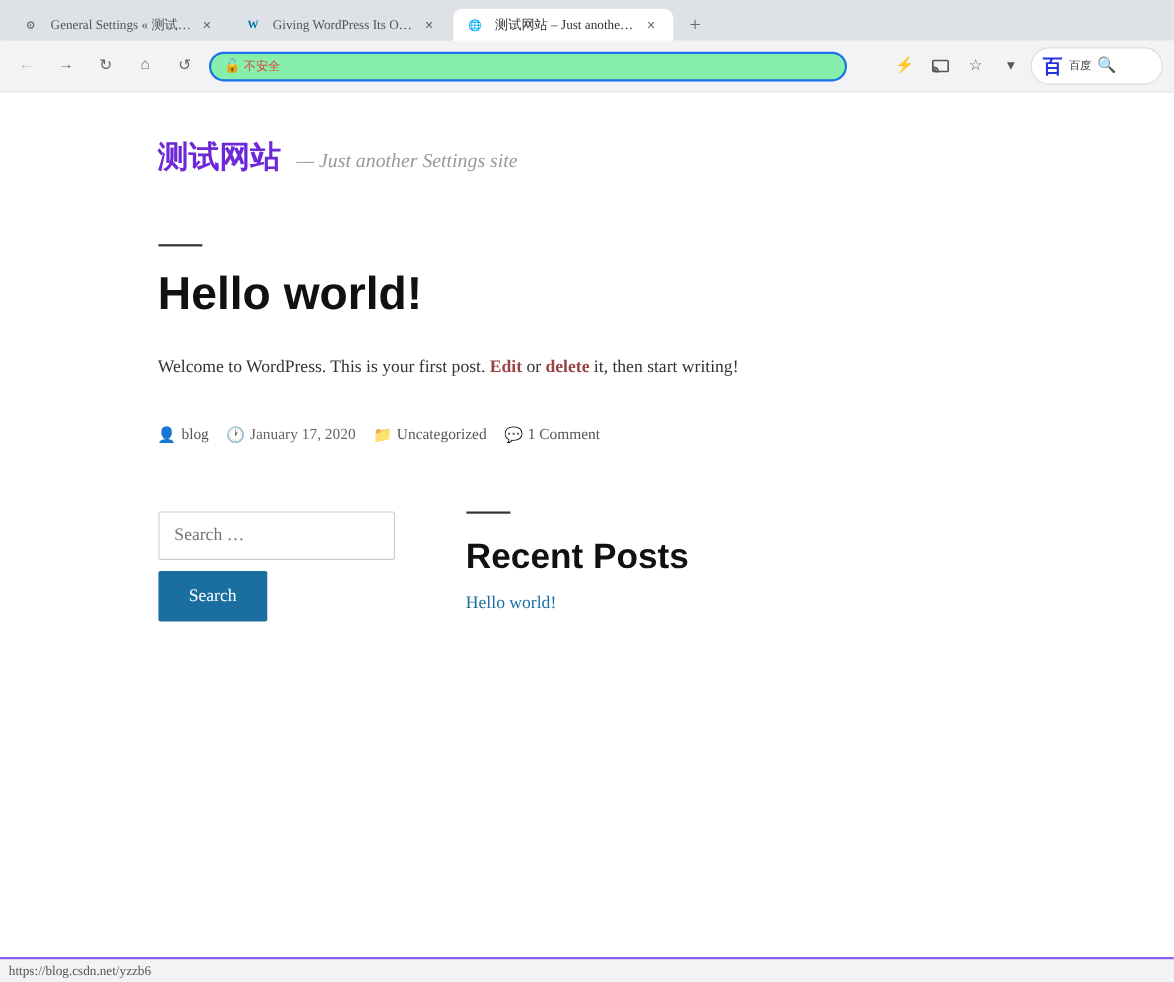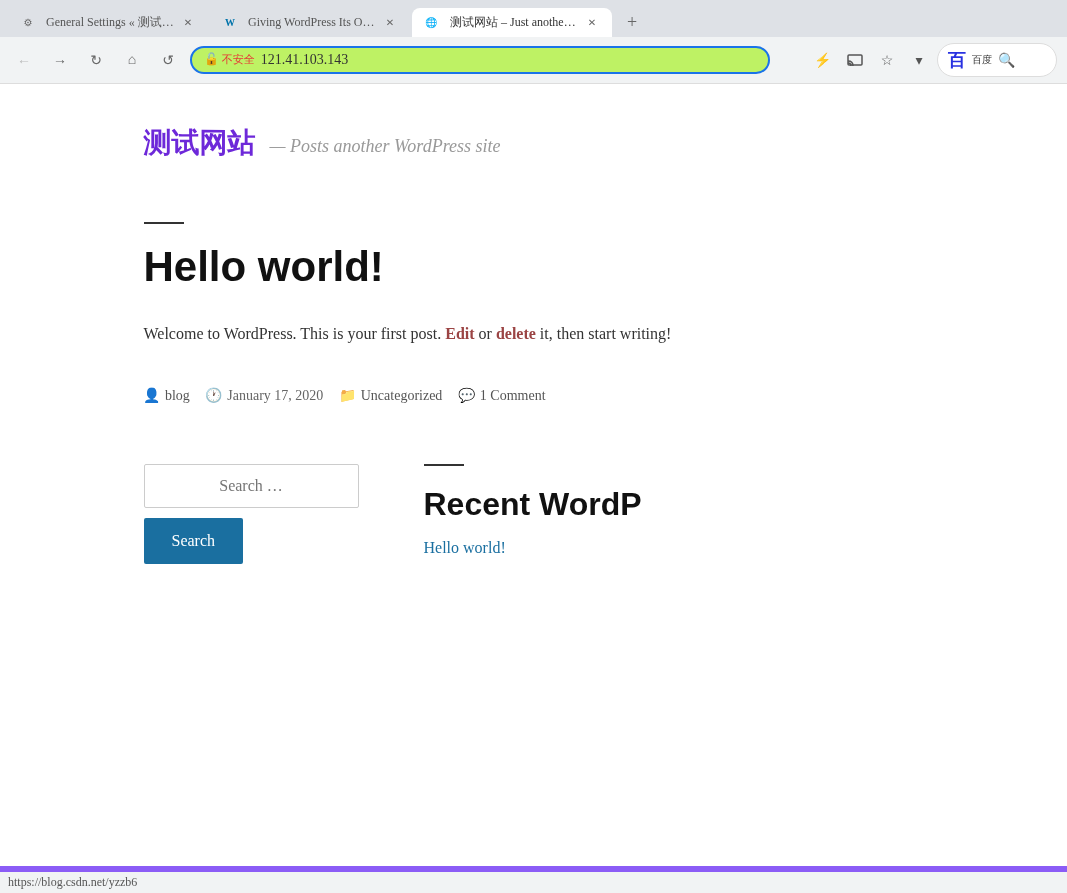--- a/index.html
+++ b/index.html
@@ -82,22 +82,23 @@
       width: 28px; height: 28px;
       display: flex; align-items: center; justify-content: center;
       font-size: 14px;
       color: #666;
       cursor: pointer;
       border-radius: 50%;
     }
     .nav-btn.disabled { color: #bbb; cursor: default; }
     .address-bar-container {
       display: flex;
+      align-items: center;
       flex: 1;
-      background: #bef264;
+      background: #86efac;
       border: 2px solid #1a73e8;
       border-radius: 20px;
       padding: 4px 12px;
       gap: 6px;
       max-width: 580px;
     }
     .security-icon {
       font-size: 11px;
       color: #e53935;
       white-space: nowrap;
@@ -225,21 +226,20 @@
     .search-input {
       width: 215px;
       padding: 12px 14px;
       border: 1px solid #ccc;
       border-radius: 2px;
       font-size: 16px;
       color: #999;
       font-family: Georgia, serif;
       margin-bottom: 10px;
       display: block;
-      text-align: center;
     }
     .search-button {
       padding: 14px 28px;
       background: #1a6fa0;
       color: #fff;
       border: none;
       border-radius: 2px;
       font-size: 16px;
       cursor: pointer;
       font-family: Georgia, serif;
@@ -272,21 +272,21 @@
     
     .status-bar {
       position: fixed;
       bottom: 0;
       left: 0;
       right: 0;
       background: #f1f3f4;
       padding: 3px 8px;
       font-size: 12px;
       color: #555;
-      border-top: 6px solid #8b5cf6;
+      border-top: 2px solid #8b5cf6;
     }
   </style>
 </head>
 <body>
 
 <div class="browser-chrome">
 
   <div class="tab-bar">
     <div class="tab">
       <span class="browser-icon" style="color:#666;">⚙</span>
@@ -311,21 +311,20 @@
     <div class="nav-btn">→</div>
     <div class="nav-btn">↻</div>
     <div class="nav-btn">⌂</div>
     <div class="nav-btn">↺</div>
 
     <div class="address-bar-container">
       <span class="security-icon">
         <span style="font-size:12px;">🔓</span>
         <span>不安全</span>
       </span>
-      <span class="address-text">121.41.103.143</span>
     </div>
 
     <div class="toolbar-right">
       <div class="toolbar-btn">⚡</div>
       <div class="toolbar-btn">
         <svg width="16" height="16" viewBox="0 0 16 16" fill="currentColor">
             <rect x="1" y="3" width="14" height="10" rx="1" fill="none" stroke="currentColor" stroke-width="1.5"></rect>
             <path d="M1 11 Q4 11 4 14" stroke="currentColor" stroke-width="1.5" fill="none"></path>
             <path d="M1 9 Q6 9 6 14" stroke="currentColor" stroke-width="1.5" fill="none"></path>
           </svg>
@@ -338,21 +337,21 @@
         <span style="color:#555; font-size:14px;">🔍</span>
       </div>
     </div>
   </div>
 </div>
 
 <div class="page-content">
 
   <div class="site-header">
     <span class="site-title">测试网站</span>
-    <span class="site-subtitle">— Posts another WordPress site</span>
+    <span class="site-subtitle">— Just another Settings site</span>
   </div>
 
   <article>
     <hr class="post-separator">
     <h1 class="post-title">Hello world!</h1>
 
     <div class="post-content">
       Welcome to WordPress. This is your first post. <a href="#">Edit</a> or <a href="#">delete</a> it, then start writing!
     </div>
 
@@ -378,21 +377,21 @@
 
   <div class="widgets-section">
 
     <div class="search-widget">
       <input class="search-input" type="text" placeholder="Search …" style="">
       <button class="search-button">Search</button>
     </div>
 
     <div class="recent-posts-widget">
       <hr class="widget-separator">
-      <h2 class="widget-title">Recent WordP</h2>
+      <h2 class="widget-title">Recent Posts</h2>
       <a href="#" class="recent-post-link">Hello world!</a>
     </div>
 
   </div>
 </div>
 
 <div class="status-bar">
   <span>https://blog.csdn.net/yzzb6</span>
 </div>
 

